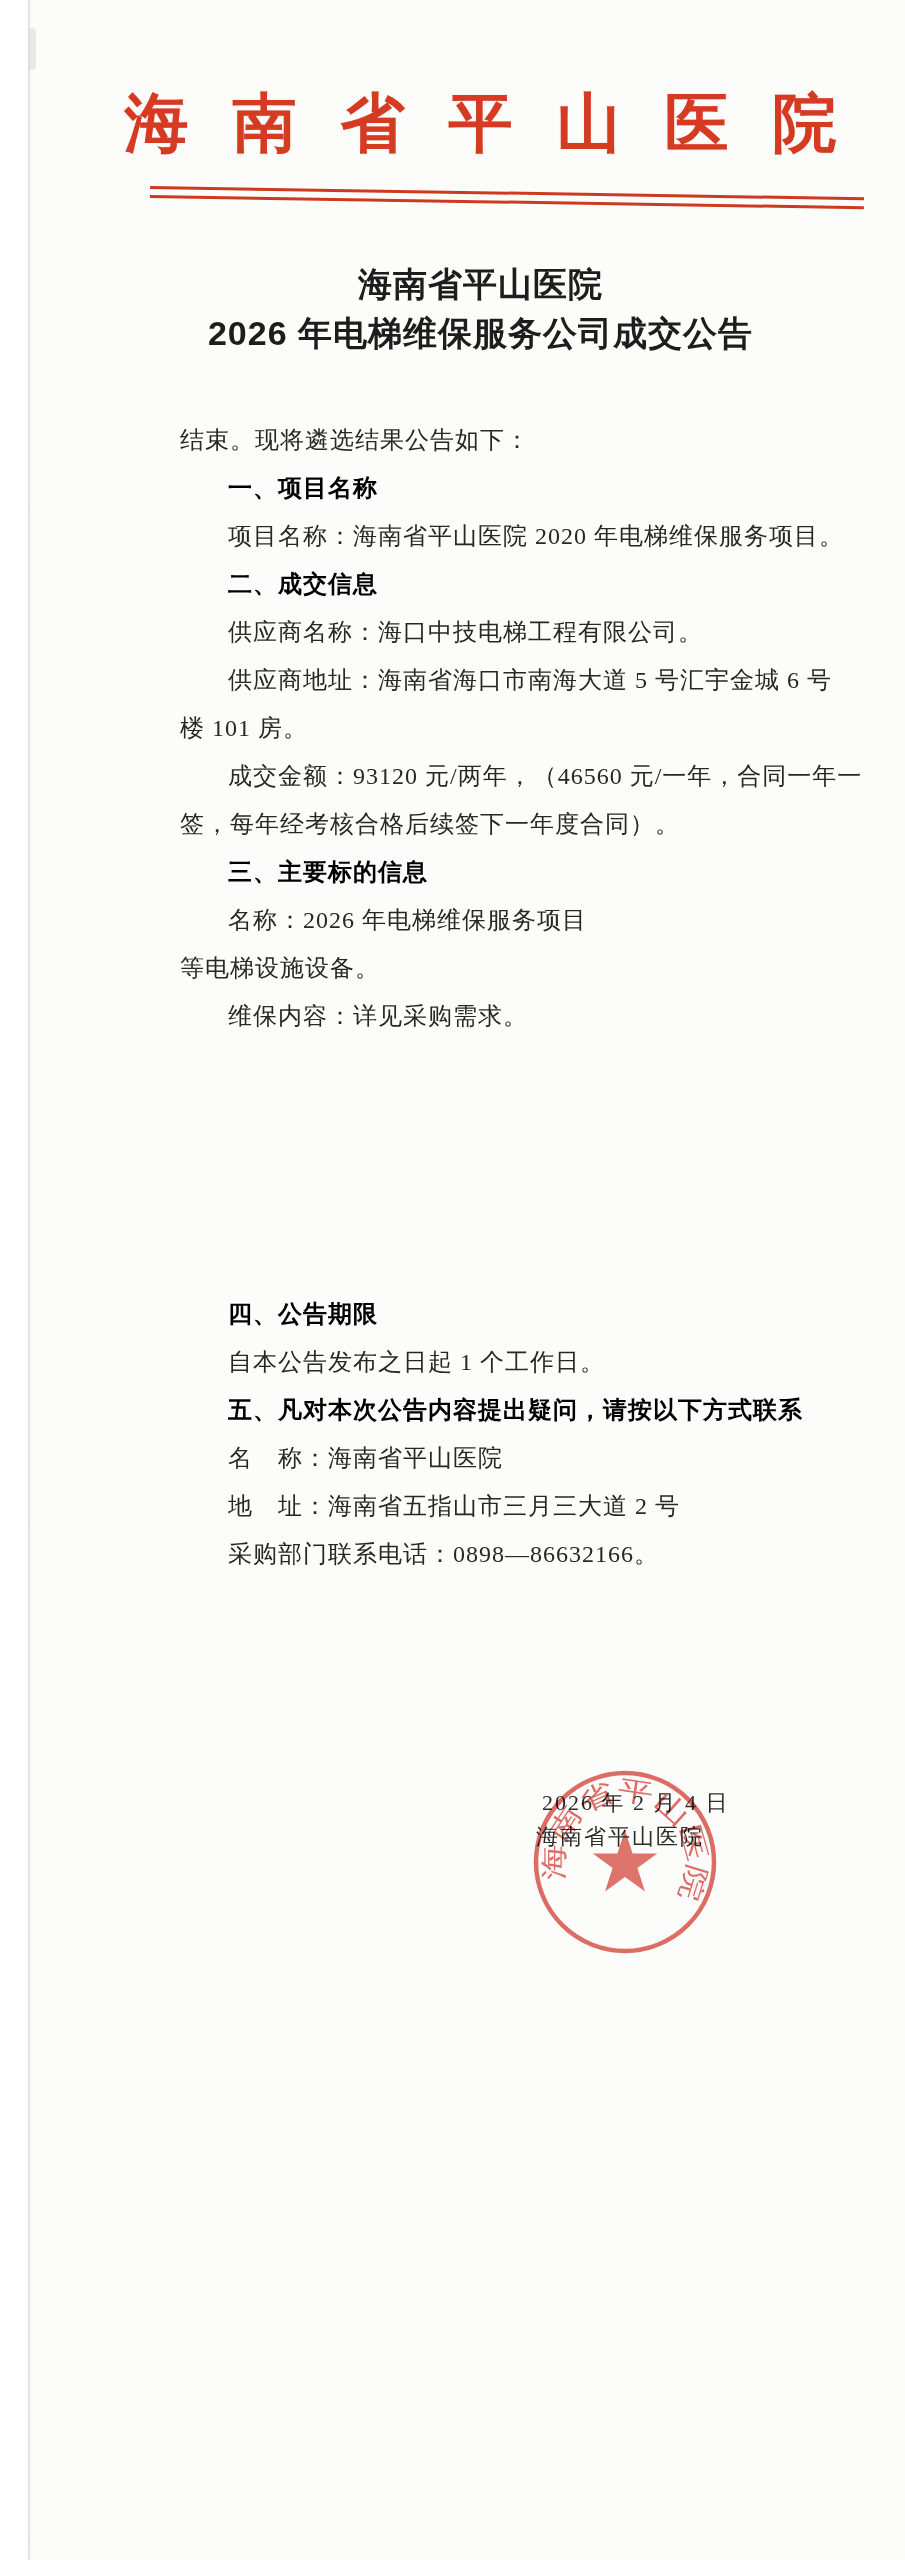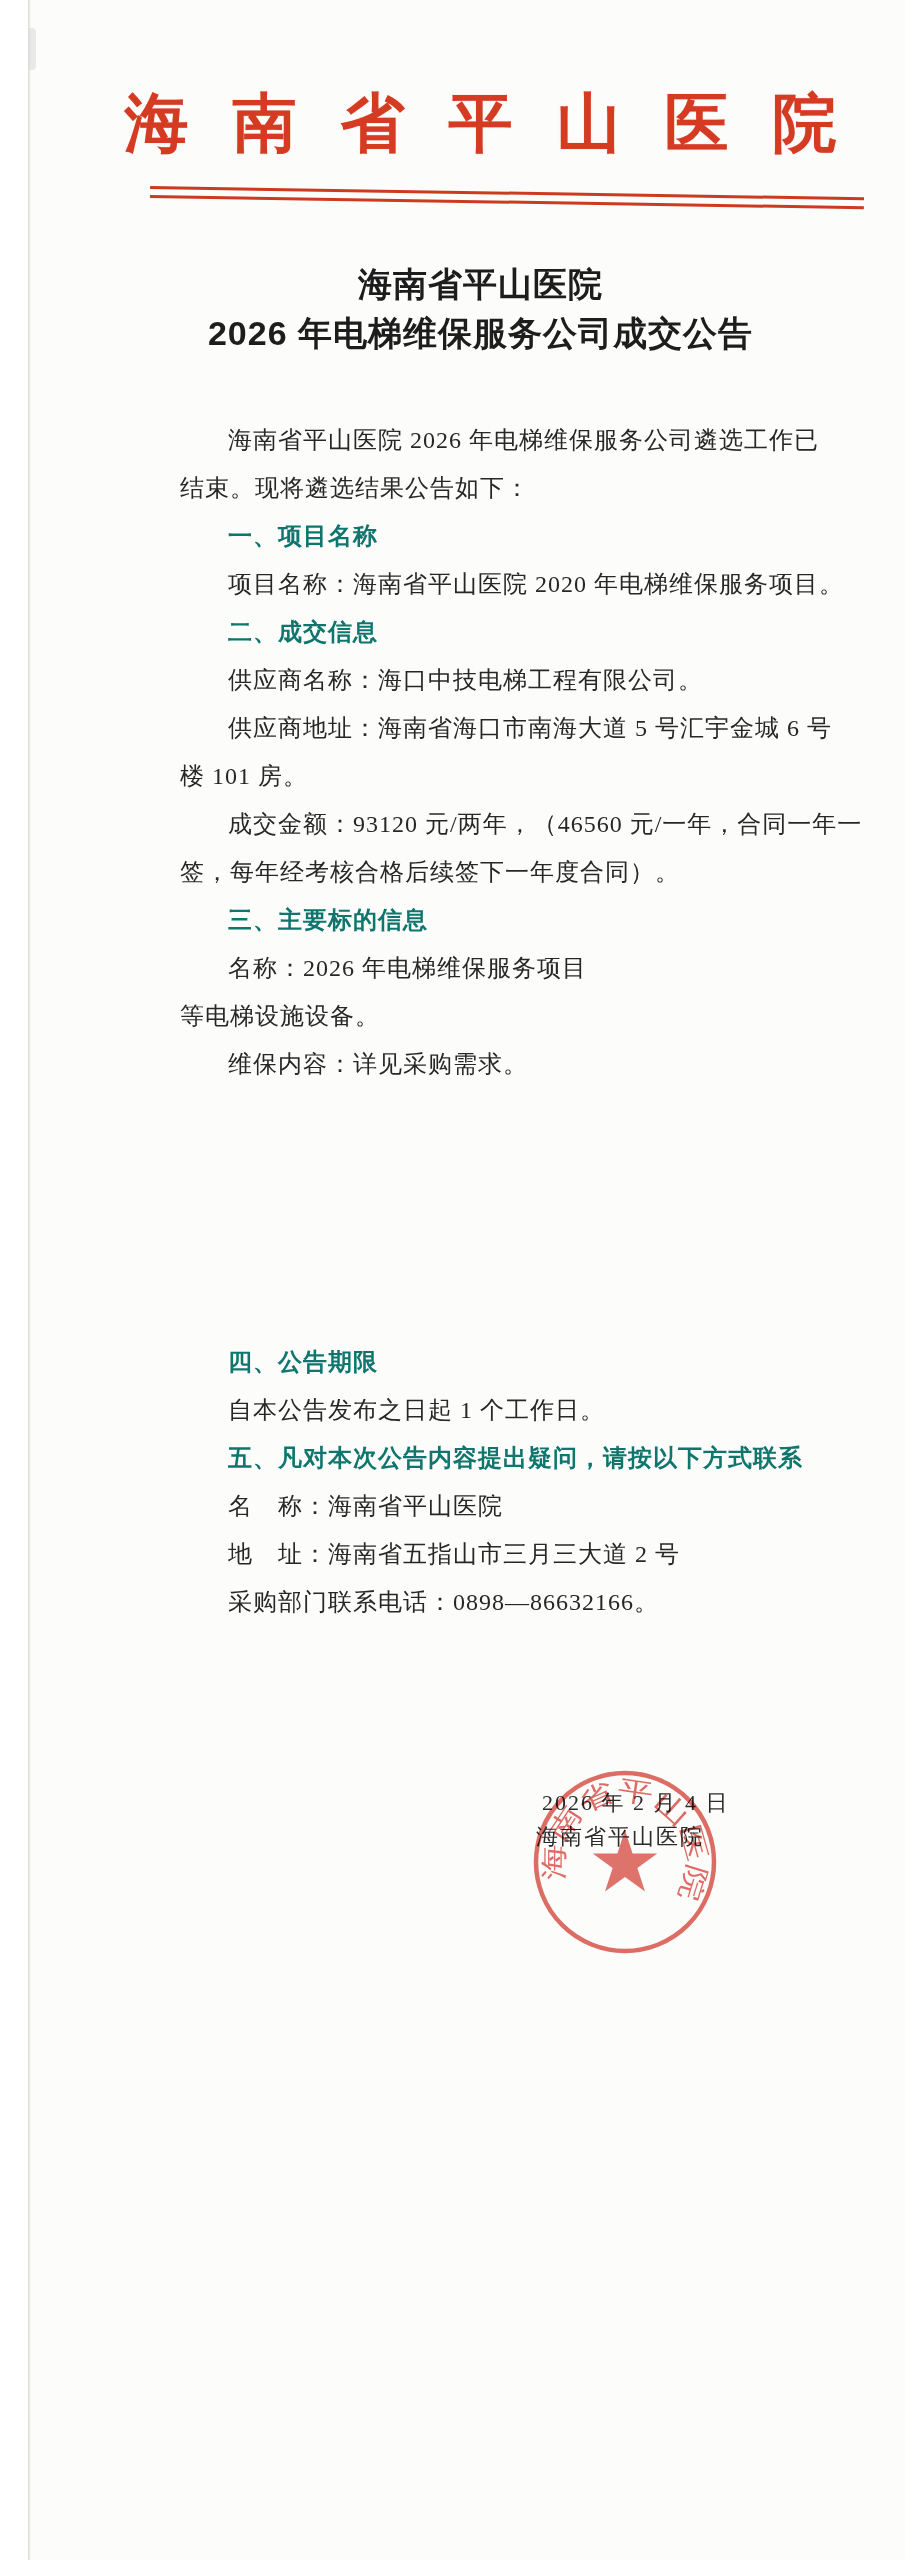--- a/index.html
+++ b/index.html
@@ -46,21 +46,21 @@
     color:#1d1d1d;letter-spacing:1px;
   }
   
   .body-text{
     position:absolute;top:416px;left:152px;width:652px;
     font-size:24px;line-height:48px;letter-spacing:1px;
     color:#272727;
   }
   .ln{margin:0;height:48px;white-space:nowrap;}
   .ln.indent{padding-left:48px;}
-  .ln.head{font-weight:bold;color:#0f766e;}
+  .ln.head{font-weight:bold;color:#000000;}
   .page-gap{height:250px;}
   
   .sig-org{
     position:absolute;left:508px;top:1822px;
     font-size:22px;letter-spacing:2px;color:#2b2b2b;white-space:nowrap;
   }
   .sig-date{
     position:absolute;left:514px;top:1788px;
     font-size:22px;letter-spacing:2px;color:#2b2b2b;white-space:nowrap;
   }
@@ -81,21 +81,20 @@
   <div class="letterhead-name">海南省平山医院</div>
 
   <div class="letterhead-divider"></div>
 
   <div class="doc-title">
     <div>海南省平山医院</div>
     <div>2026 年电梯维保服务公司成交公告</div>
   </div>
 
   <div class="body-text">
-    <p class="ln indent">海南省平山医院 2026 年电梯维保服务公司遴选工作已</p>
     <p class="ln">结束。现将遴选结果公告如下：</p>
     <p class="ln indent head">一、项目名称</p>
     <p class="ln indent">项目名称：海南省平山医院 2020 年电梯维保服务项目。</p>
     <p class="ln indent head">二、成交信息</p>
     <p class="ln indent">供应商名称：海口中技电梯工程有限公司。</p>
     <p class="ln indent">供应商地址：海南省海口市南海大道 5 号汇宇金城 6 号</p>
     <p class="ln">楼 101 房。</p>
     <p class="ln indent">成交金额：93120 元/两年，（46560 元/一年，合同一年一</p>
     <p class="ln">签，每年经考核合格后续签下一年度合同）。</p>
     <p class="ln indent head">三、主要标的信息</p>

